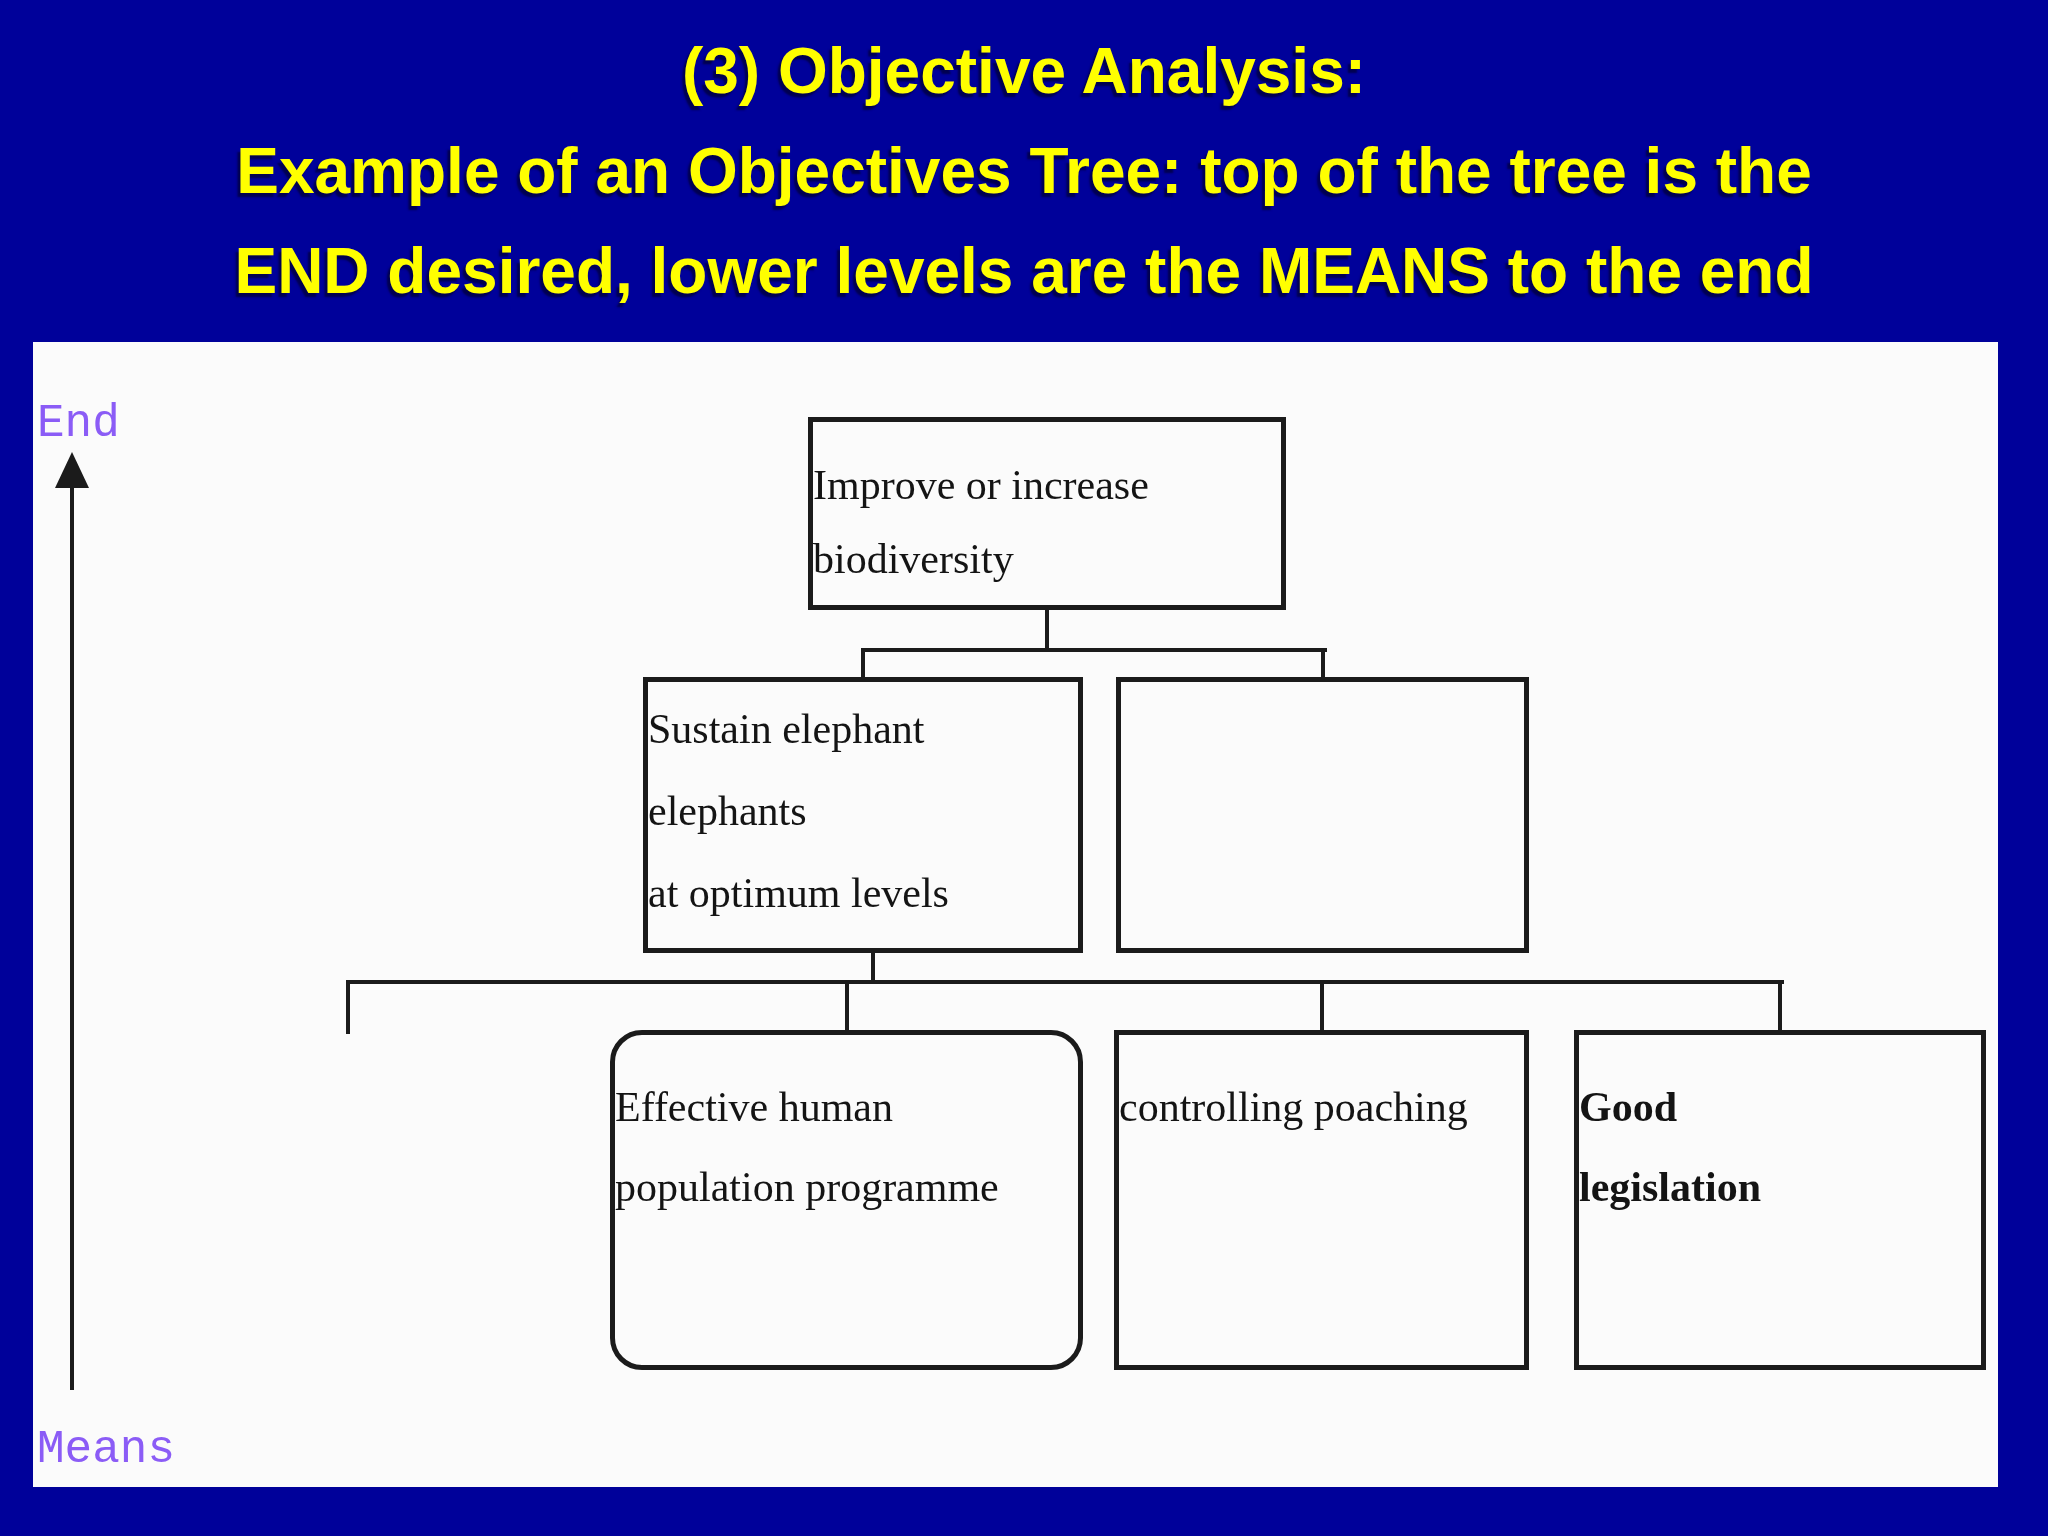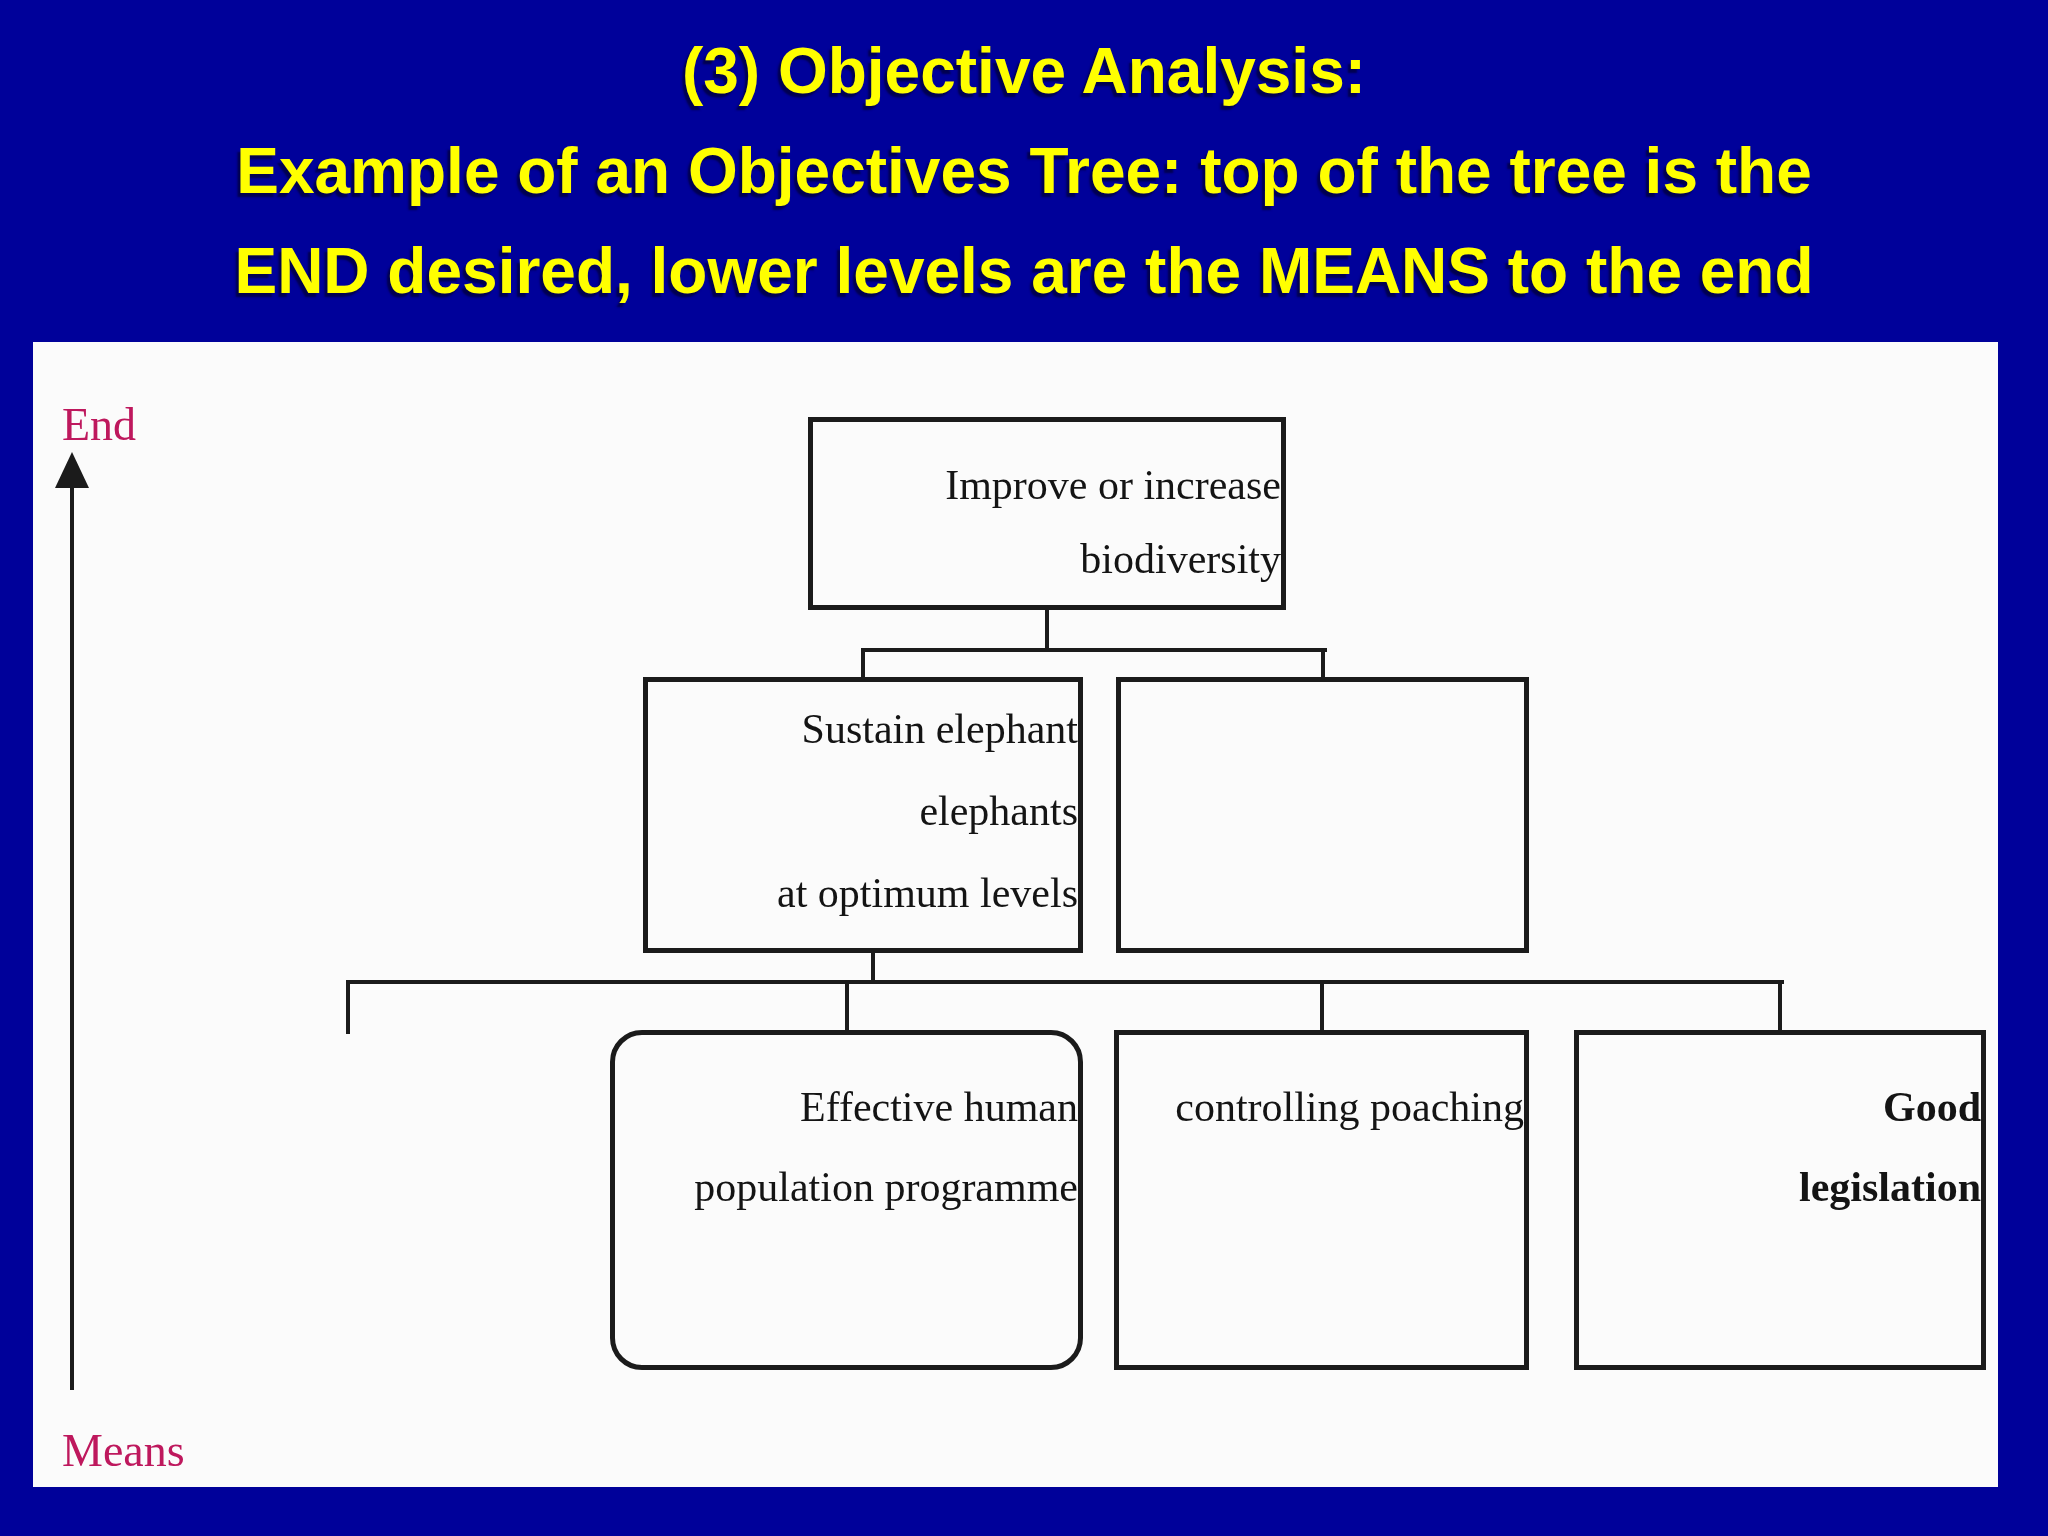--- a/index.html
+++ b/index.html
@@ -24,21 +24,21 @@
     letter-spacing:0px;
   }
 
   
   .panel{
     position:absolute; left:33px; top:342px;
     width:1965px; height:1145px;
     background:#FBFBFB;
   }
 
-  .serif { font-family:Liberation Serif, serif; color:#be185d;margin-left:25px; }
+  .serif { font-family:Liberation Mono, monospace; color:#8b5cf6; }
 
   
   .end-label   { position:absolute; left:4px;  top:56px;   font-size:46px; }
   .means-label { position:absolute; left:4px;  top:1082px; font-size:46px; }
   .arrow-head{
     position:absolute; left:22px; top:110px;
     width:0; height:0;
     border-left:17px solid transparent;
     border-right:17px solid transparent;
     border-bottom:36px solid #1b1b1b;
@@ -49,21 +49,21 @@
   }
 
   
   .conn { position:absolute; background:#1b1b1b; }
 
   
   .obox{
     position:absolute;
     border:5px solid #1b1b1b;
     background:transparent;
-    text-align:right;
+    text-align:left;
     font-family:"Liberation Serif","DejaVu Serif",serif;
     color:#141414;
     font-size:42px;
   }
   .obox .bl{ display:block; }
 
   .box-root { left:775px;  top:75px;  width:478px; height:193px; padding-top:26px; }
   .box-root .bl { line-height:74px; }
 
   .box-l2a  { left:610px;  top:335px; width:440px; height:276px; padding-top:6px; }

